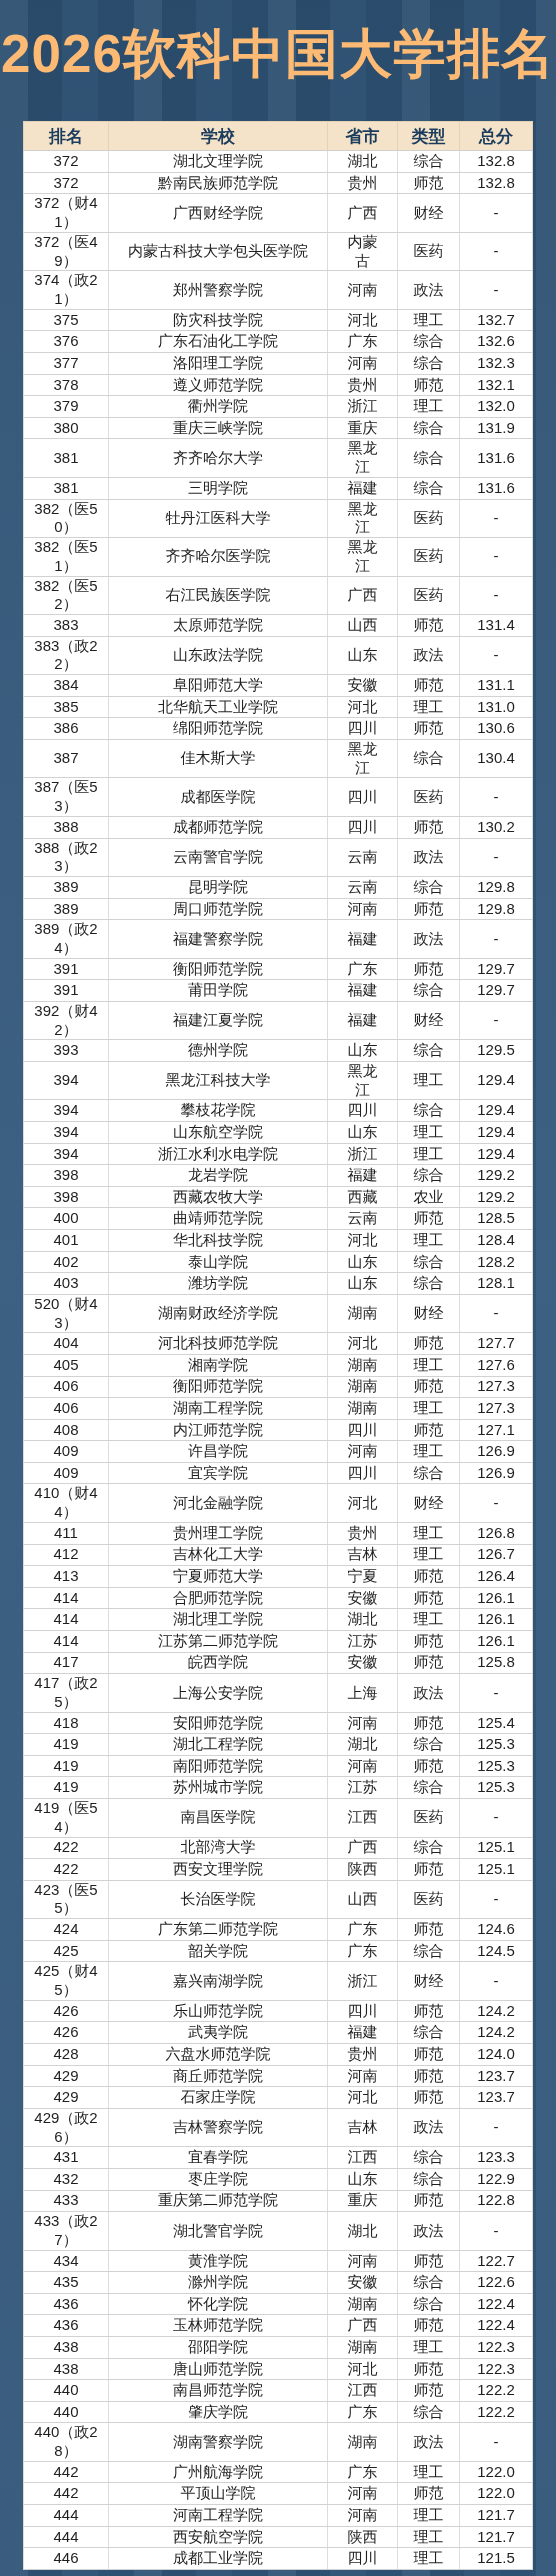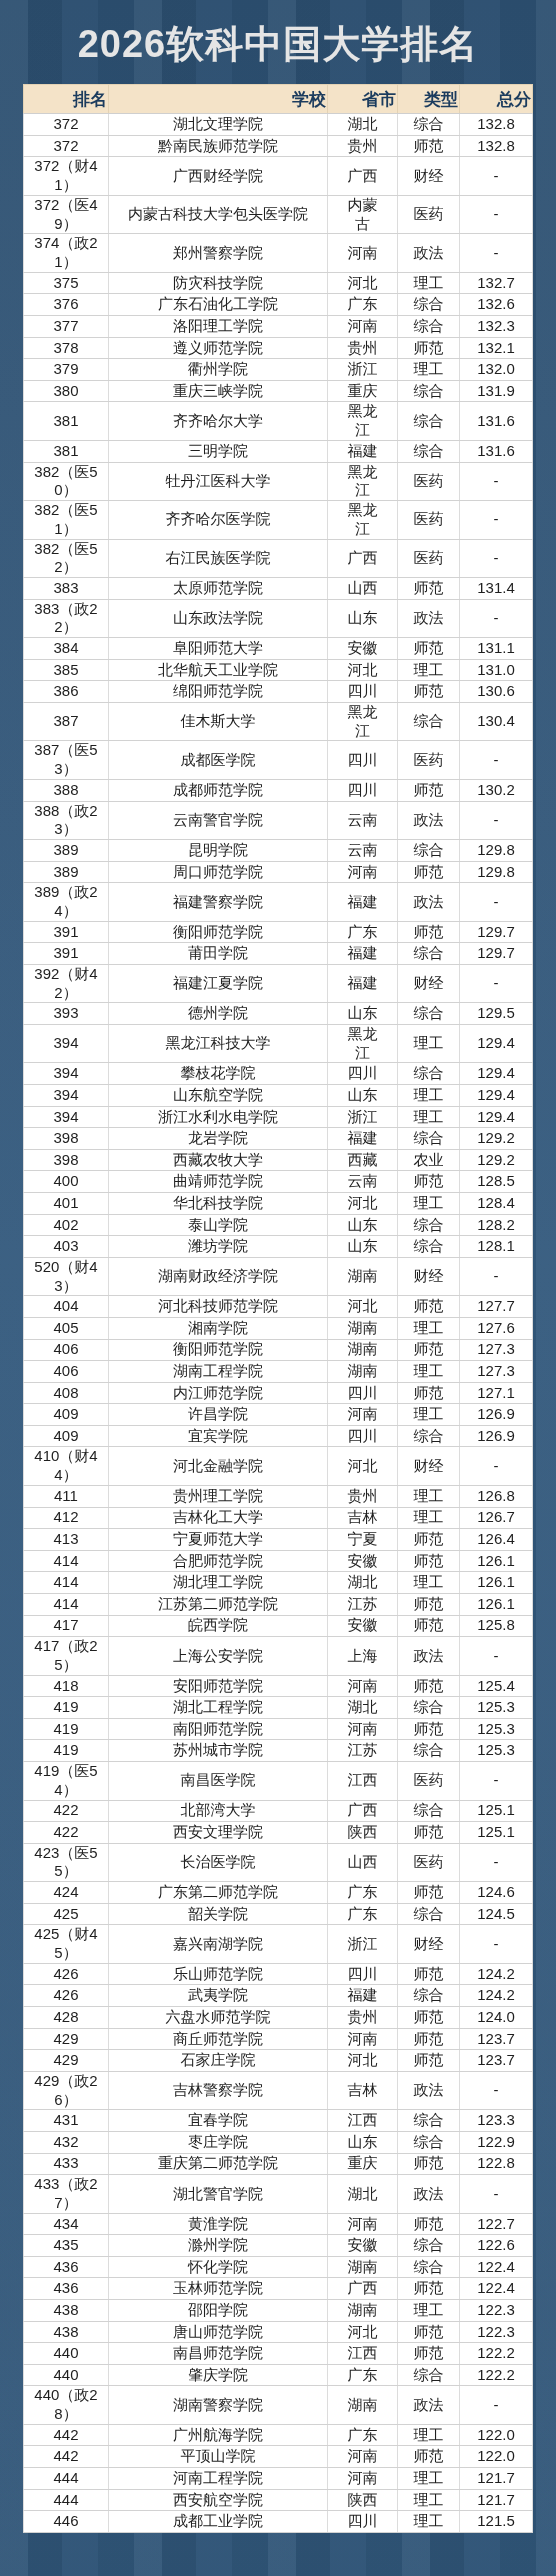--- a/index.html
+++ b/index.html
@@ -19,26 +19,26 @@
         rgba(0,0,0,0.04) 98px, rgba(0,0,0,0.04) 134px),
       linear-gradient(180deg, #2c4f70 0%, #32587c 40%, #2e5375 100%);
   }
   .page {
     width: 556px;
     box-sizing: border-box;
     padding-top: 21.6px;
   }
   .page-title {
     text-align: center;
-    color: #e5e5e5;
-    font-size: 38px;
+    color: #fdba74;
+    font-size: 53px;
     font-weight: 800;
     letter-spacing: 1px;
     line-height: 1.2;
-    margin: 0 0 17px 0;
+    margin: 0 0 36px 0;
     font-family: "Liberation Sans", "DejaVu Sans", sans-serif;
   }
   table.ranking {
     width: 508px;
     margin: 0 auto;
     border-collapse: collapse;
     table-layout: fixed;
     background: #ffffff;
   }
   col.c-rank     { width: 85px; }
@@ -46,21 +46,21 @@
   col.c-province { width: 70px; }
   col.c-type     { width: 62px; }
   col.c-score    { width: 73px; }
 
   table.ranking th {
     background: #f4e3c8;
     color: #1c3c5e;
     font-size: 17px;
     font-weight: 700;
     height: 26px;
-    text-align: right;
+    text-align: center;
     vertical-align: middle;
     border: 0.5px solid #e3d2b4;
     border-bottom: 1px solid #cfcfcf;
   }
   table.ranking td {
     background: #ffffff;
     color: #1f1f1f;
     font-size: 15px;
     font-weight: 500;
     height: 20.6px;

